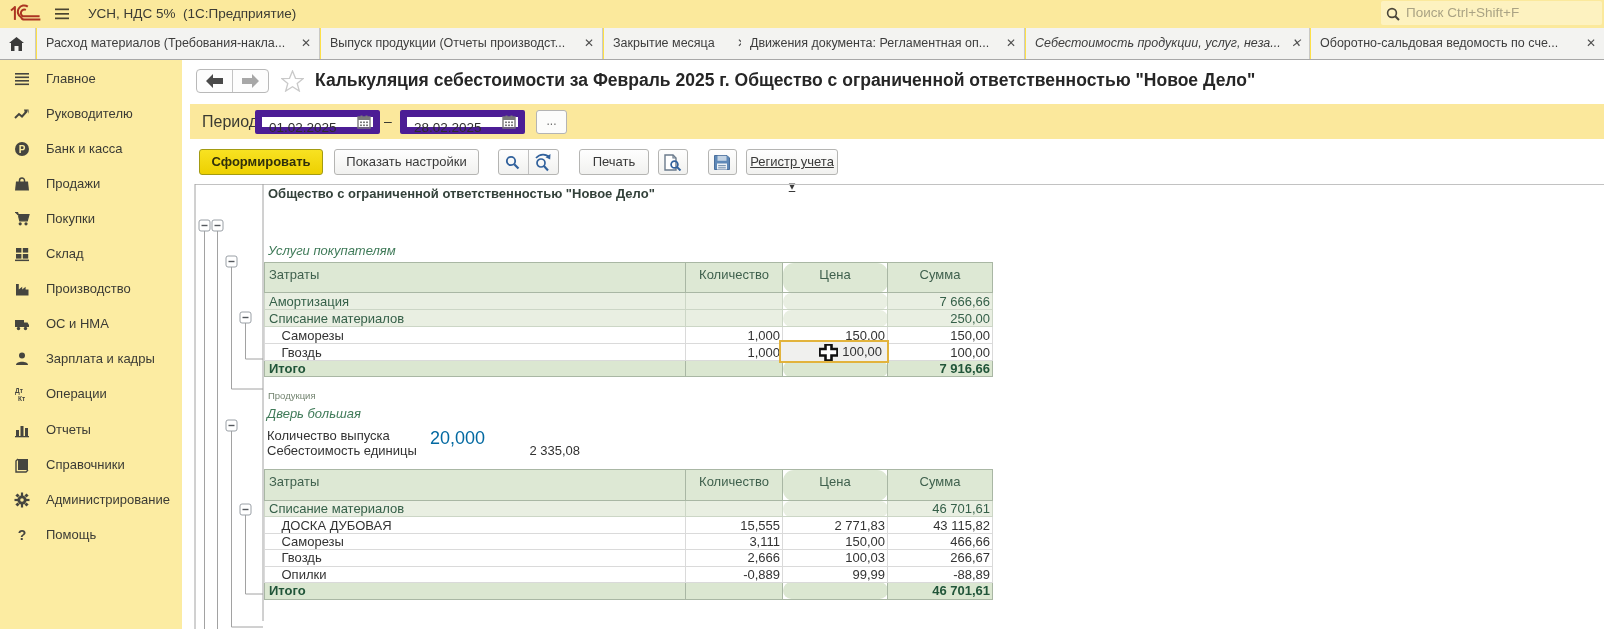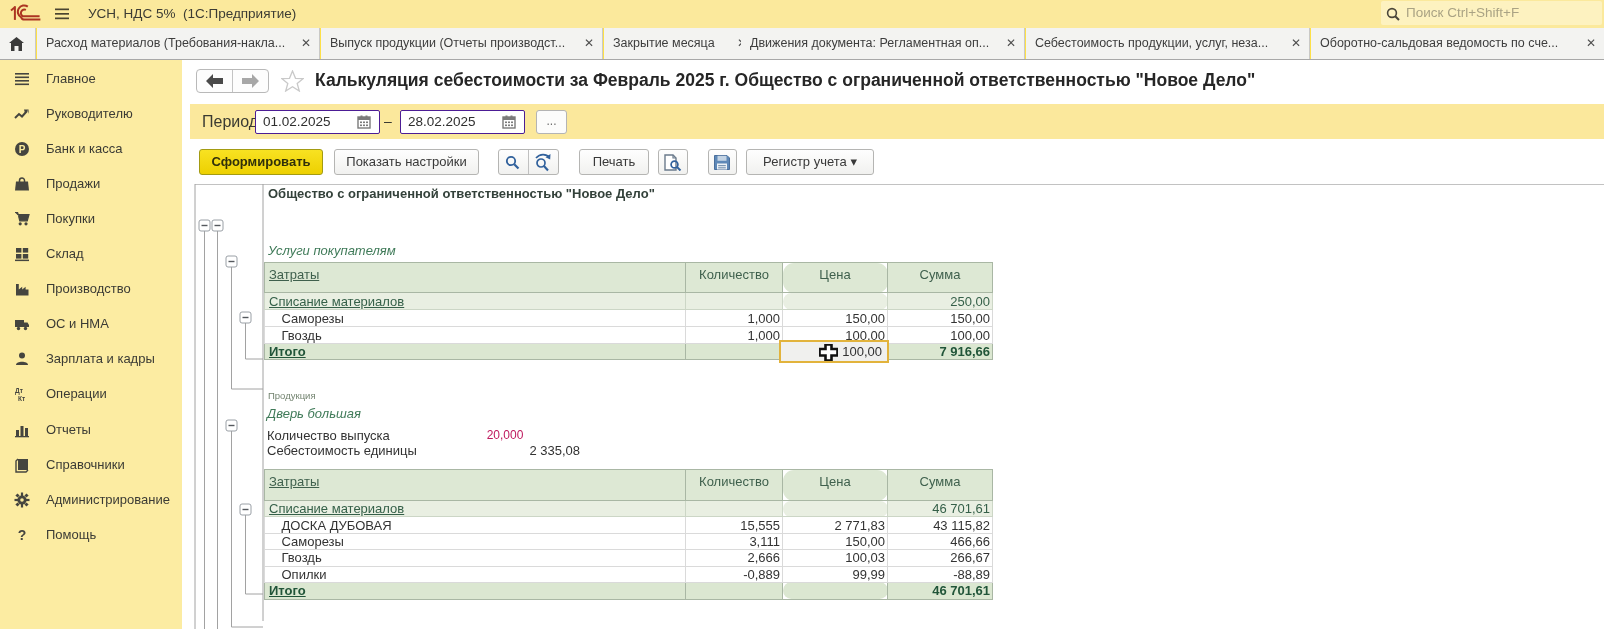--- a/index.html
+++ b/index.html
@@ -26,50 +26,50 @@
   .sbitem .lbl { position:absolute; left:46px; top:0; height:32px; line-height:32px; font-size:13px; color:#3b3b35; }
   .sbitem svg { position:absolute; left:14px; top:8px; }
 
   
   #navbox { left:196px; top:69px; width:73px; height:24px; background:#fdfdfd; border:1px solid #b9b9b9; border-radius:4px; }
   #navsplit { left:232px; top:70px; width:1px; height:22px; background:#c4c4c4; }
   #pagetitle { left:315px; top:70px; font-size:17.5px; font-weight:bold; color:#262626; white-space:nowrap; }
 
   
   #periodband { left:190px; top:104px; width:1414px; height:35px; background:#fbe89c; }
-  .dinput { position:absolute; top:110px; width:125px; height:24px; background:#fff; border:1px solid #4c1d95; border-radius:2px;
+  .dinput { position:absolute; top:110px; width:125px; height:24px; background:#fff; border:7px solid #4c1d95; border-radius:2px;
             font-size:13.5px; color:#2e2e2e; line-height:22px; padding-left:7px; }
   #dots { left:536px; top:110px; width:31px; height:24px; background:#fcfcfb; border:1px solid #b4b4b4; border-radius:3px;
           text-align:center; line-height:20px; color:#6e6e6e; font-size:12px; }
 
   
   .btn { position:absolute; top:149px; height:26px; background:linear-gradient(#fefefe,#f1f1ef); border:1px solid #b5b5b3;
          border-radius:3px; font-size:13px; color:#393939; text-align:center; }
   #bform { left:199px; width:124px; background:linear-gradient(#f8e222,#edd001);
            border:1px solid #a39b12; font-weight:bold; color:#30300a; line-height:24px; top:149px; height:26px; }
   #bsett { left:334px; width:145px; line-height:24px; }
   #bsearch { left:498px; width:61px; }
   #bprint { left:579px; width:70px; line-height:24px; }
   #bprev { left:658px; width:30px; }
   #bsave { left:708px; width:29px; }
-  #breg { left:746px; width:128px; line-height:24px; }
+  #breg { left:746px; width:92px; line-height:24px;text-decoration:underline; }
 
   
   #shtop { left:195px; top:184px; width:1409px; height:1px; background:#c2c2c2; }
   .rtxt { position:absolute; white-space:nowrap; }
 
   table { border-collapse:collapse; table-layout:fixed; }
   td { overflow:hidden; white-space:nowrap; }
   .t1, .t2 { position:absolute; left:264px; width:728px; font-size:13px; }
   td.c0 { width:421px; } td.c1 { width:97px; } td.c2 { width:105px;border-radius:11px; } td.c3 { width:105px; }
   tr.hdr td { background:#dde8d4; color:#3f604d; border:1px solid #a9b7a4; vertical-align:top; padding-top:4px; }
   tr.grp td { background:#e9efe2; color:#356049; border:1px solid #ccd6c6; }
   tr.tot td { background:#dbe7d1; color:#215539; border:1px solid #a9b7a4; font-weight:bold; }
   tr.dat td { background:#ffffff; color:#333333; border:1px solid #dadada; }
-  td.l { text-align:left; padding-left:4px;text-decoration:underline; }
+  td.l { text-align:left; padding-left:4px; }
   td.li { text-align:left; padding-left:16.5px; }
   td.r { text-align:right; padding-right:2px; }
   td.ctr { text-align:center; }
 </style>
 </head>
 <body>
 <div id="stage">
 
   <div class="abs" id="topbar"></div>
   <div class="abs" id="apptitle">УСН, НДС 5%&nbsp;&nbsp;(1С:Предприятие)</div>
@@ -94,21 +94,21 @@
     <rect x="0" y="5" width="14" height="1.7" fill="#4a4430"></rect>
     <rect x="0" y="9.5" width="14" height="1.7" fill="#4a4430"></rect>
   </svg>
 
   <div class="abs" id="tabbar">
     <div class="tab" style="left:0;width:36px;padding-left:0"></div>
     <div class="tab" style="left:37px;width:283px;">Расход материалов (Требования-накла...<span class="x">✕</span></div>
     <div class="tab" style="left:321px;width:282px;">Выпуск продукции (Отчеты производст...<span class="x">✕</span></div>
     <div class="tab" style="left:604px;width:152px;">Закрытие месяца<span class="x">✕</span></div>
     <div class="tab" style="left:741px;width:284px;">Движения документа: Регламентная оп...<span class="x">✕</span></div>
-    <div class="tab" style="left:1026px;width:284px;">Себестоимость продукции, услуг, неза...<span class="x">✕</span></div>
+    <div class="tab" style="left:1026px;width:284px;font-style:italic;">Себестоимость продукции, услуг, неза...<span class="x">✕</span></div>
     <div class="tab" style="left:1311px;width:293px;border-right:none">Оборотно-сальдовая ведомость по сче...<span class="x">✕</span></div>
   </div>
   <svg class="abs" style="left:9px;top:37px" width="15" height="14" viewBox="0 0 15 14">
     <path d="M7.5 0 L15 6 L13 6 L13 14 L9.5 14 L9.5 9 L5.5 9 L5.5 14 L2 14 L2 6 L0 6 Z" fill="#3a3a3a"></path>
   </svg>
 
   <div class="abs" id="sidebar"></div>
   <div id="sbitems">
       <div class="sbitem" style="top:62.5px">
         <svg width="16" height="16" viewBox="0 0 16 16">
@@ -356,20 +356,26 @@
 
   <table class="t1" style="top:262px;">
     <tbody>
         <tr class="hdr" style="height:30px">
       <td class="c0 l">Затраты</td>
           <td class="c1 ctr">Количество</td>
           <td class="c2 ctr">Цена</td>
           <td class="c3 ctr">Сумма</td>
     </tr>
     <tr class="grp" style="height:17px">
+          <td class="c0 l">Амортизация</td>
+          <td class="c1"></td>
+          <td class="c2"></td>
+          <td class="c3 r">7 666,66</td>
+        </tr>
+    <tr class="grp" style="height:17px">
           <td class="c0 l">Списание материалов</td>
           <td class="c1"></td>
           <td class="c2"></td>
           <td class="c3 r">250,00</td>
         </tr>
     <tr class="dat" style="height:17px">
           <td class="c0 li">Саморезы</td>
           <td class="c1 r">1,000</td>
           <td class="c2 r">150,00</td>
           <td class="c3 r">150,00</td>
@@ -385,21 +391,21 @@
           <td class="c1"></td>
           <td class="c2"></td>
           <td class="c3 r">7 916,66</td>
         </tr>
   </tbody>
     </table>
 
   <div class="abs rtxt" style="left:268px;top:390px;font-size:9.5px;color:#72836f">Продукция</div>
   <div class="abs rtxt" style="left:267px;top:406px;font-size:13px;font-style:italic;color:#3f7a58">Дверь большая</div>
   <div class="abs rtxt" style="left:267px;top:428px;font-size:13px;color:#323232">Количество выпуска</div>
-  <div class="abs rtxt" style="left:430px;top:428px;width:150px;text-align:center;font-size:12px;color:#be185d">20,000</div>
+  <div class="abs rtxt" style="left:430px;top:428px;width:150px;text-align:left;font-size:18px;color:#0369a1">20,000</div>
   <div class="abs rtxt" style="left:267px;top:443px;font-size:13px;color:#323232">Себестоимость единицы</div>
   <div class="abs rtxt" style="left:430px;top:443px;width:150px;text-align:right;font-size:13px;color:#323232">2 335,08</div>
 
   <table class="t2" style="top:469px;">
     <tbody>
         <tr class="hdr" style="height:31px">
       <td class="c0 l">Затраты</td>
           <td class="c1 ctr">Количество</td>
           <td class="c2 ctr">Цена</td>
           <td class="c3 ctr">Сумма</td>

